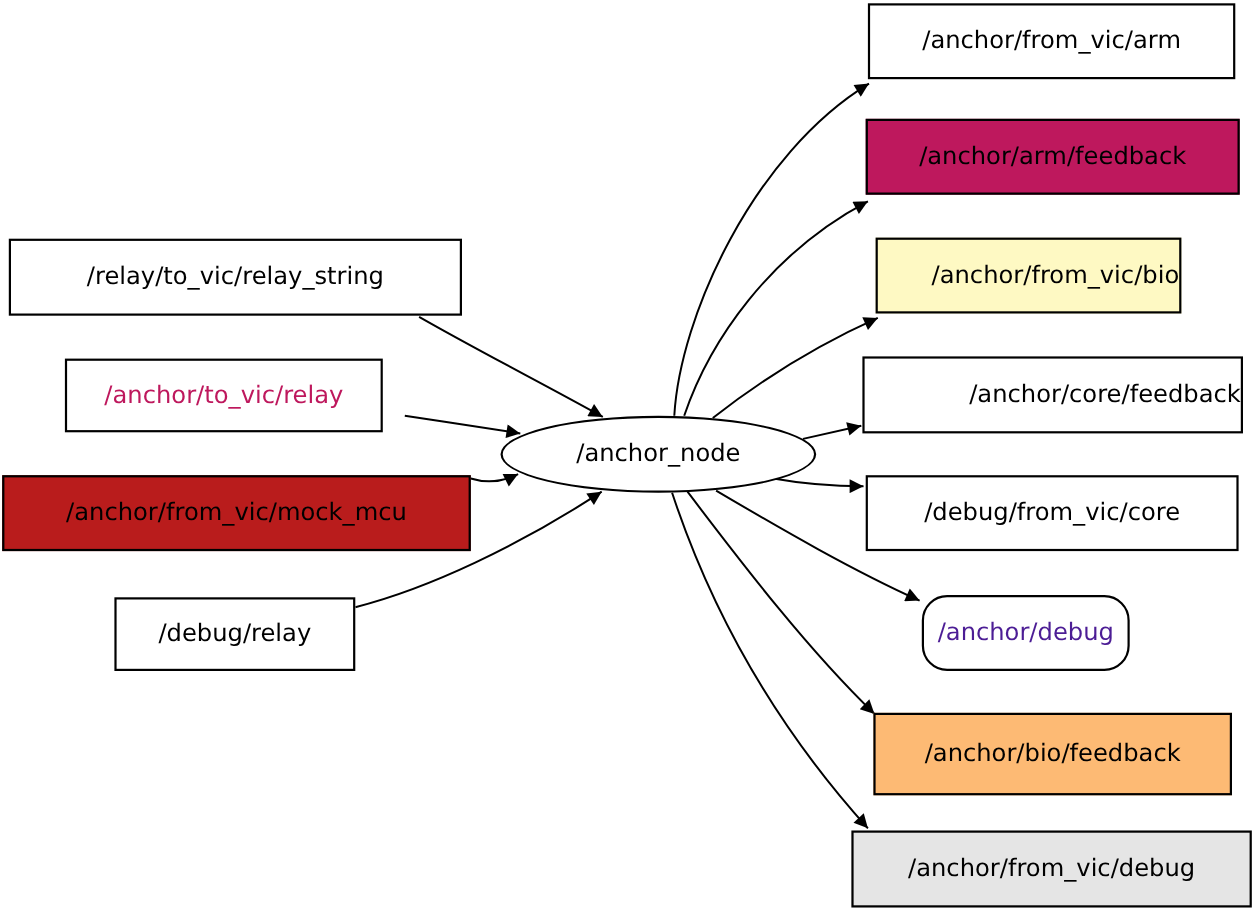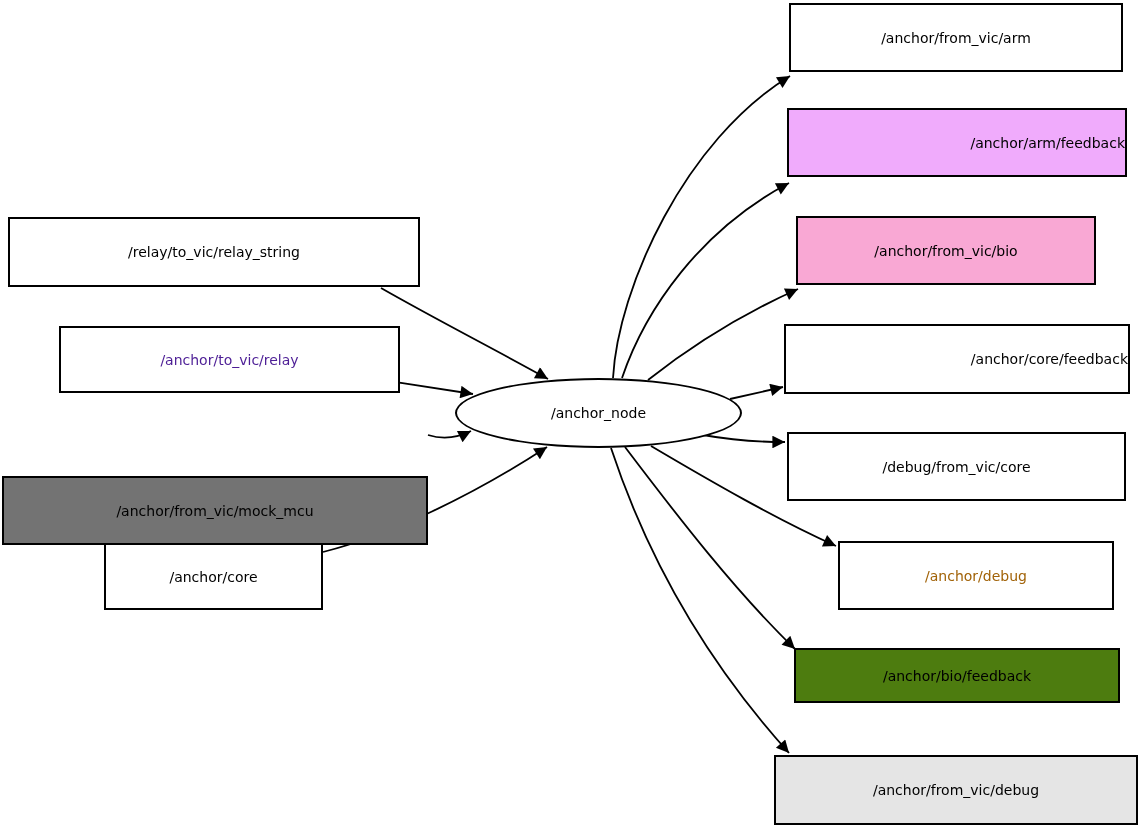--- a/index.html
+++ b/index.html
@@ -29,21 +29,21 @@
   }
   .node {
     position: absolute;
     box-sizing: border-box;
     border: 2px solid #eab308;
     background: #ffffff;
     color: #000000;
     display: flex;
     align-items: center;
     justify-content: center;
-    font-size: 14px;
+    font-size: 22px;
     line-height: 1;
     white-space: nowrap;
     z-index: 2;
   }
   .node.ellipse {
     border-radius: 50%;
     align-items: center;
   }
   .node-label {
     display: inline-block;
@@ -71,50 +71,50 @@
         <path d="M703,435 C731,440 758,442 785,442" class="edge" stroke="#000000" marker-end="url(#arrowhead)"></path>
         <path d="M651,446 C712,482 776,519 836,546" class="edge" stroke="#000000" marker-end="url(#arrowhead)"></path>
         <path d="M625,447 C678,517 736,592 795,649" class="edge" stroke="#000000" marker-end="url(#arrowhead)"></path>
         <path d="M611,448 C648,560 707,662 789,753" class="edge" stroke="#000000" marker-end="url(#arrowhead)"></path>
       </g>
   </svg>
   <div id="node-group">
       <div class="node box" style="left: 8px; top: 217px; width: 412px; height: 70px; border-color: rgb(0, 0, 0); background: rgb(255, 255, 255); color: rgb(0, 0, 0);">
         <span class="node-label">/relay/to_vic/relay_string</span>
       </div>
-      <div class="node box" style="left: 59px; top: 326px; width: 341px; height: 67px; border-color: rgb(0, 0, 0); background: rgb(255, 255, 255); color: #4c1d95;">
+      <div class="node box" style="left: 59px; top: 326px; width: 289px; height: 67px; border-color: rgb(0, 0, 0); background: rgb(255, 255, 255); color: #be185d;">
         <span class="node-label">/anchor/to_vic/relay</span>
       </div>
-      <div class="node box" style="left: 2px; top: 432px; width: 426px; height: 69px; border-color: rgb(0, 0, 0); background: #737373; color: rgb(0, 0, 0); margin-top: 44px;">
+      <div class="node box" style="left: 2px; top: 432px; width: 426px; height: 69px; border-color: rgb(0, 0, 0); background: #b91c1c; color: rgb(0, 0, 0);">
         <span class="node-label">/anchor/from_vic/mock_mcu</span>
       </div>
       <div class="node box" style="left: 104px; top: 543px; width: 219px; height: 67px; border-color: rgb(0, 0, 0); background: rgb(255, 255, 255); color: rgb(0, 0, 0);">
-        <span class="node-label">/anchor/core</span>
+        <span class="node-label">/debug/relay</span>
       </div>
       <div class="node ellipse" style="left: 455px; top: 378px; width: 287px; height: 70px; border-color: rgb(0, 0, 0); background: rgb(255, 255, 255); color: rgb(0, 0, 0);">
         <span class="node-label">/anchor_node</span>
       </div>
       <div class="node box" style="left: 789px; top: 3px; width: 334px; height: 69px; border-color: rgb(0, 0, 0); background: rgb(255, 255, 255); color: rgb(0, 0, 0);">
         <span class="node-label">/anchor/from_vic/arm</span>
       </div>
-      <div class="node box" style="left: 787px; top: 108px; width: 340px; height: 69px; border-color: rgb(0, 0, 0); background: #f0abfc; color: rgb(0, 0, 0); justify-content: flex-end;">
+      <div class="node box" style="left: 787px; top: 108px; width: 340px; height: 69px; border-color: rgb(0, 0, 0); background: #be185d; color: rgb(0, 0, 0);">
         <span class="node-label">/anchor/arm/feedback</span>
       </div>
-      <div class="node box" style="left: 796px; top: 216px; width: 300px; height: 69px; border-color: rgb(0, 0, 0); background: #f9a8d4; color: rgb(0, 0, 0);">
+      <div class="node box" style="left: 796px; top: 216px; width: 278px; height: 69px; border-color: rgb(0, 0, 0); background: #fef9c3; color: rgb(0, 0, 0); justify-content: flex-end;">
         <span class="node-label">/anchor/from_vic/bio</span>
       </div>
       <div class="node box" style="left: 784px; top: 324px; width: 346px; height: 70px; border-color: rgb(0, 0, 0); background: rgb(255, 255, 255); color: rgb(0, 0, 0); justify-content: flex-end;">
         <span class="node-label">/anchor/core/feedback</span>
       </div>
       <div class="node box" style="left: 787px; top: 432px; width: 339px; height: 69px; border-color: rgb(0, 0, 0); background: rgb(255, 255, 255); color: rgb(0, 0, 0);">
         <span class="node-label">/debug/from_vic/core</span>
       </div>
-      <div class="node box" style="left: 838px; top: 541px; width: 276px; height: 69px; border-color: rgb(0, 0, 0); background: rgb(255, 255, 255); color: #a16207;">
+      <div class="node box" style="left: 838px; top: 541px; width: 189px; height: 69px; border-color: rgb(0, 0, 0); background: rgb(255, 255, 255); color: #4c1d95; border-radius: 23px;">
         <span class="node-label">/anchor/debug</span>
       </div>
-      <div class="node box" style="left: 794px; top: 648px; width: 326px; height: 55px; border-color: rgb(0, 0, 0); background: #4d7c0f; color: rgb(0, 0, 0);">
+      <div class="node box" style="left: 794px; top: 648px; width: 326px; height: 75px; border-color: rgb(0, 0, 0); background: #fdba74; color: rgb(0, 0, 0);">
         <span class="node-label">/anchor/bio/feedback</span>
       </div>
       <div class="node box" style="left: 774px; top: 755px; width: 364px; height: 70px; border-color: rgb(0, 0, 0); background: #e5e5e5; color: rgb(0, 0, 0);">
         <span class="node-label">/anchor/from_vic/debug</span>
       </div>
     </div>
 </div>
 
 </body></html>

